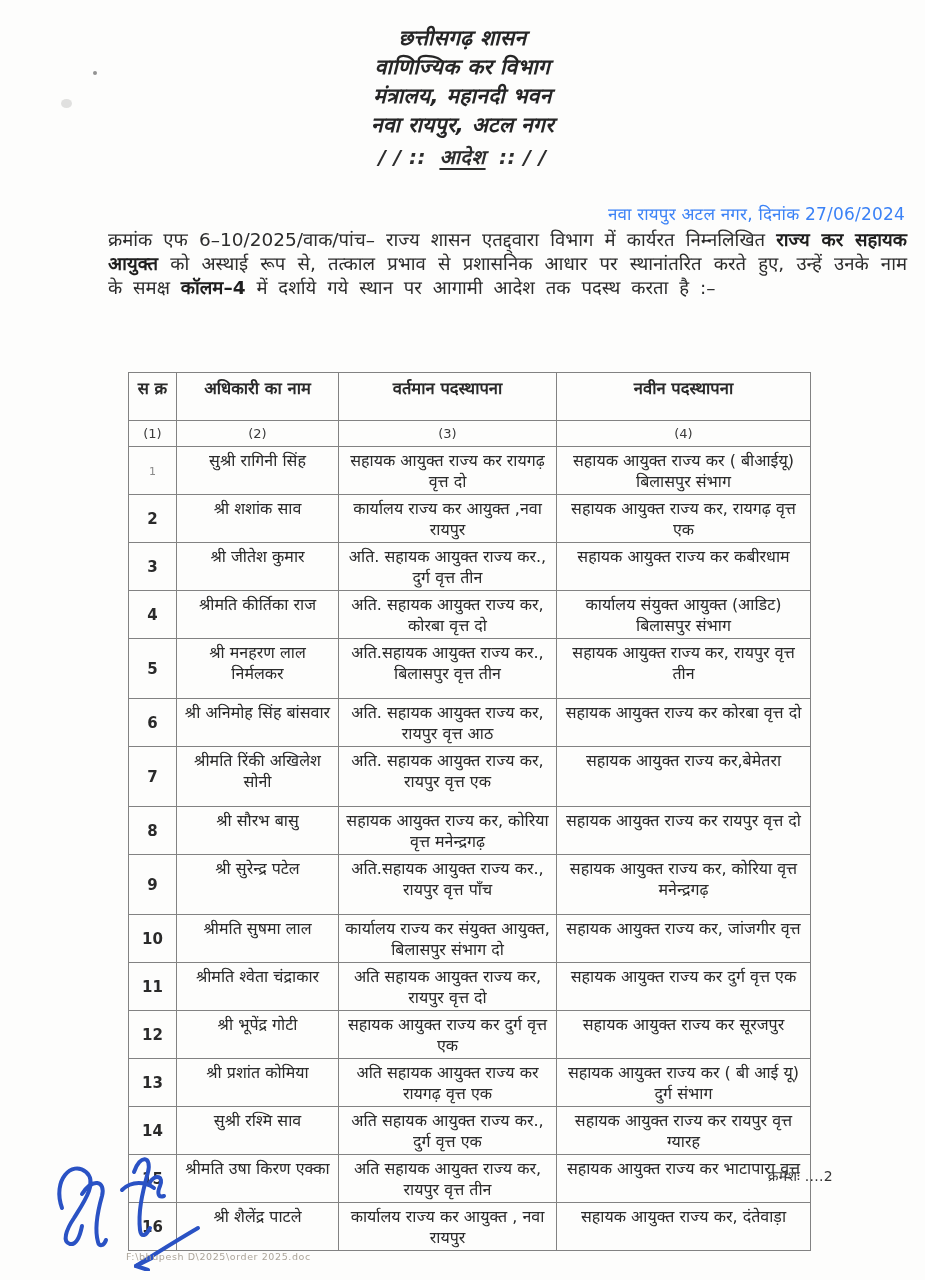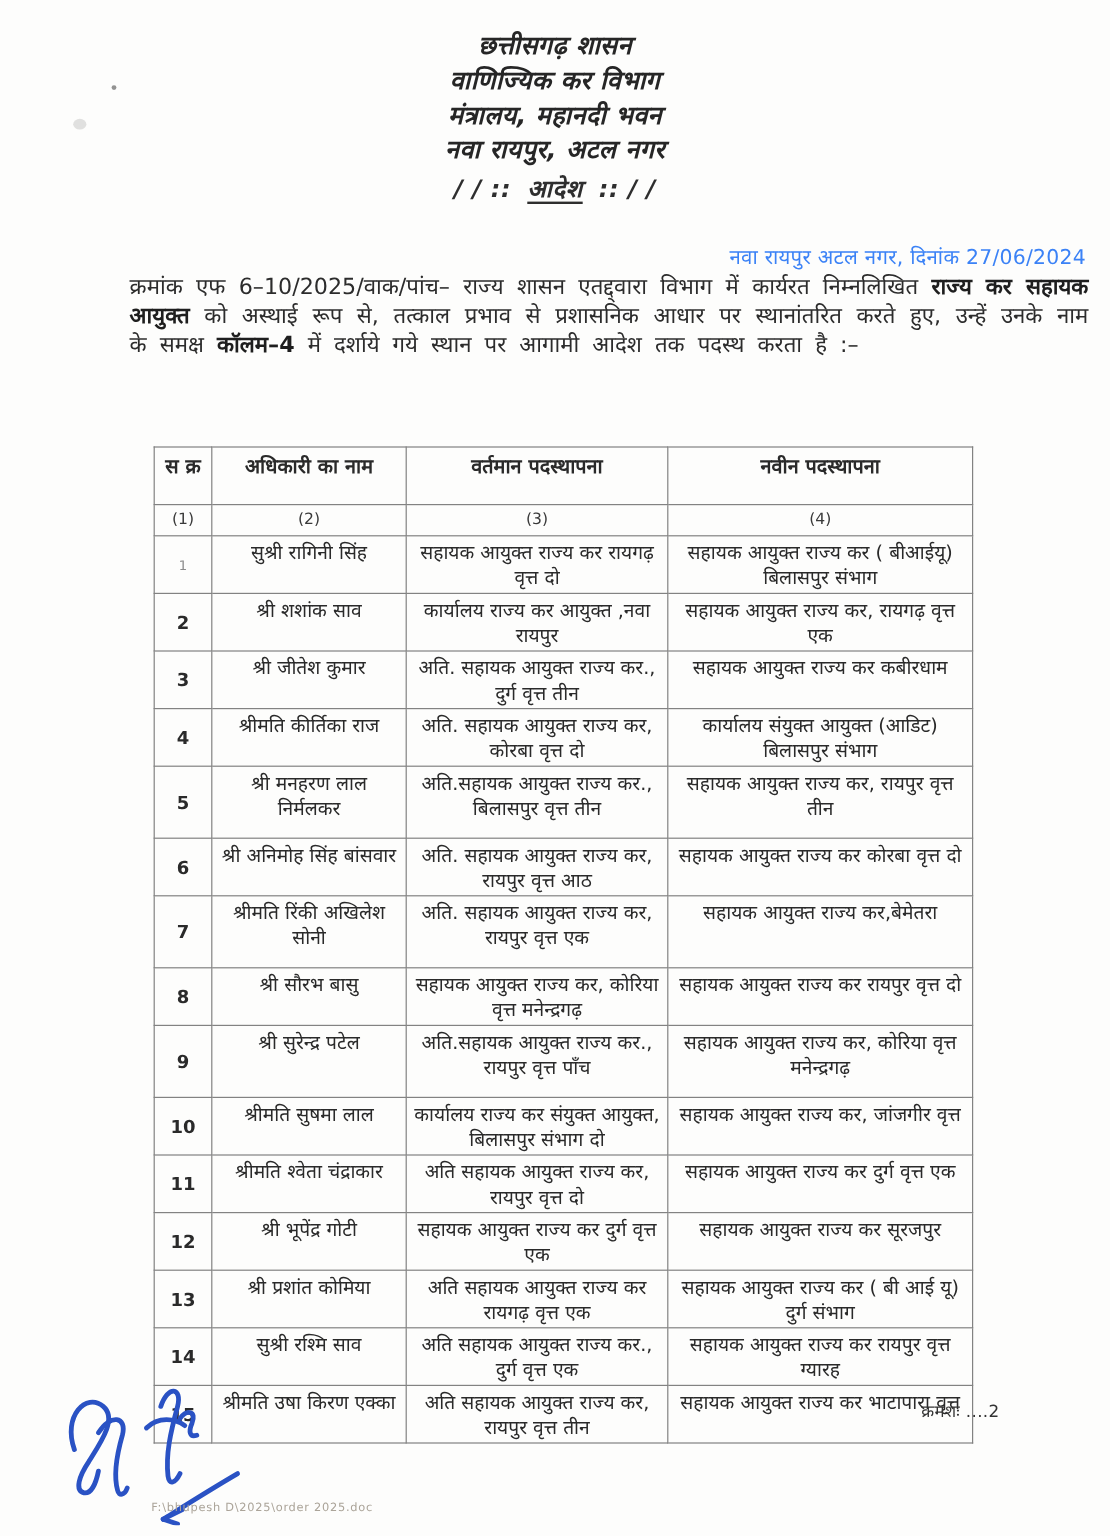--- a/index.html
+++ b/index.html
@@ -228,20 +228,26 @@
           <td>सुश्री रश्मि साव</td>
           <td>अति सहायक आयुक्त राज्य कर., दुर्ग वृत्त एक</td>
           <td>सहायक आयुक्त राज्य कर रायपुर वृत्त ग्यारह</td>
         </tr>
         <tr>
           <td>15</td>
           <td>श्रीमति उषा किरण एक्का</td>
           <td>अति सहायक आयुक्त राज्य कर, रायपुर वृत्त तीन</td>
           <td>सहायक आयुक्त राज्य कर भाटापारा वृत्त</td>
         </tr>
+        <tr>
+          <td>16</td>
+          <td>श्री शैलेंद्र पाटले</td>
+          <td>कार्यालय राज्य कर आयुक्त , नवा रायपुर</td>
+          <td>सहायक आयुक्त राज्य कर, दंतेवाड़ा</td>
+        </tr>
       </tbody>
   </table>
 
   <div class="continuation-note">क्रमशः  ....2</div>
 
   <div class="signature-wrap">
     <svg width="170" height="125" viewBox="0 0 170 125">
       <g fill="none" stroke="#2a52c4" stroke-width="4" stroke-linecap="round" stroke-linejoin="round">
         <path d="M16,62 C6,34 26,14 40,26 C52,36 38,56 28,72 C20,84 16,96 24,98 C30,99 34,90 36,80"></path>
         <path d="M36,48 C46,32 60,34 56,50 C52,64 48,82 52,96 C53,101 58,100 60,94"></path>

